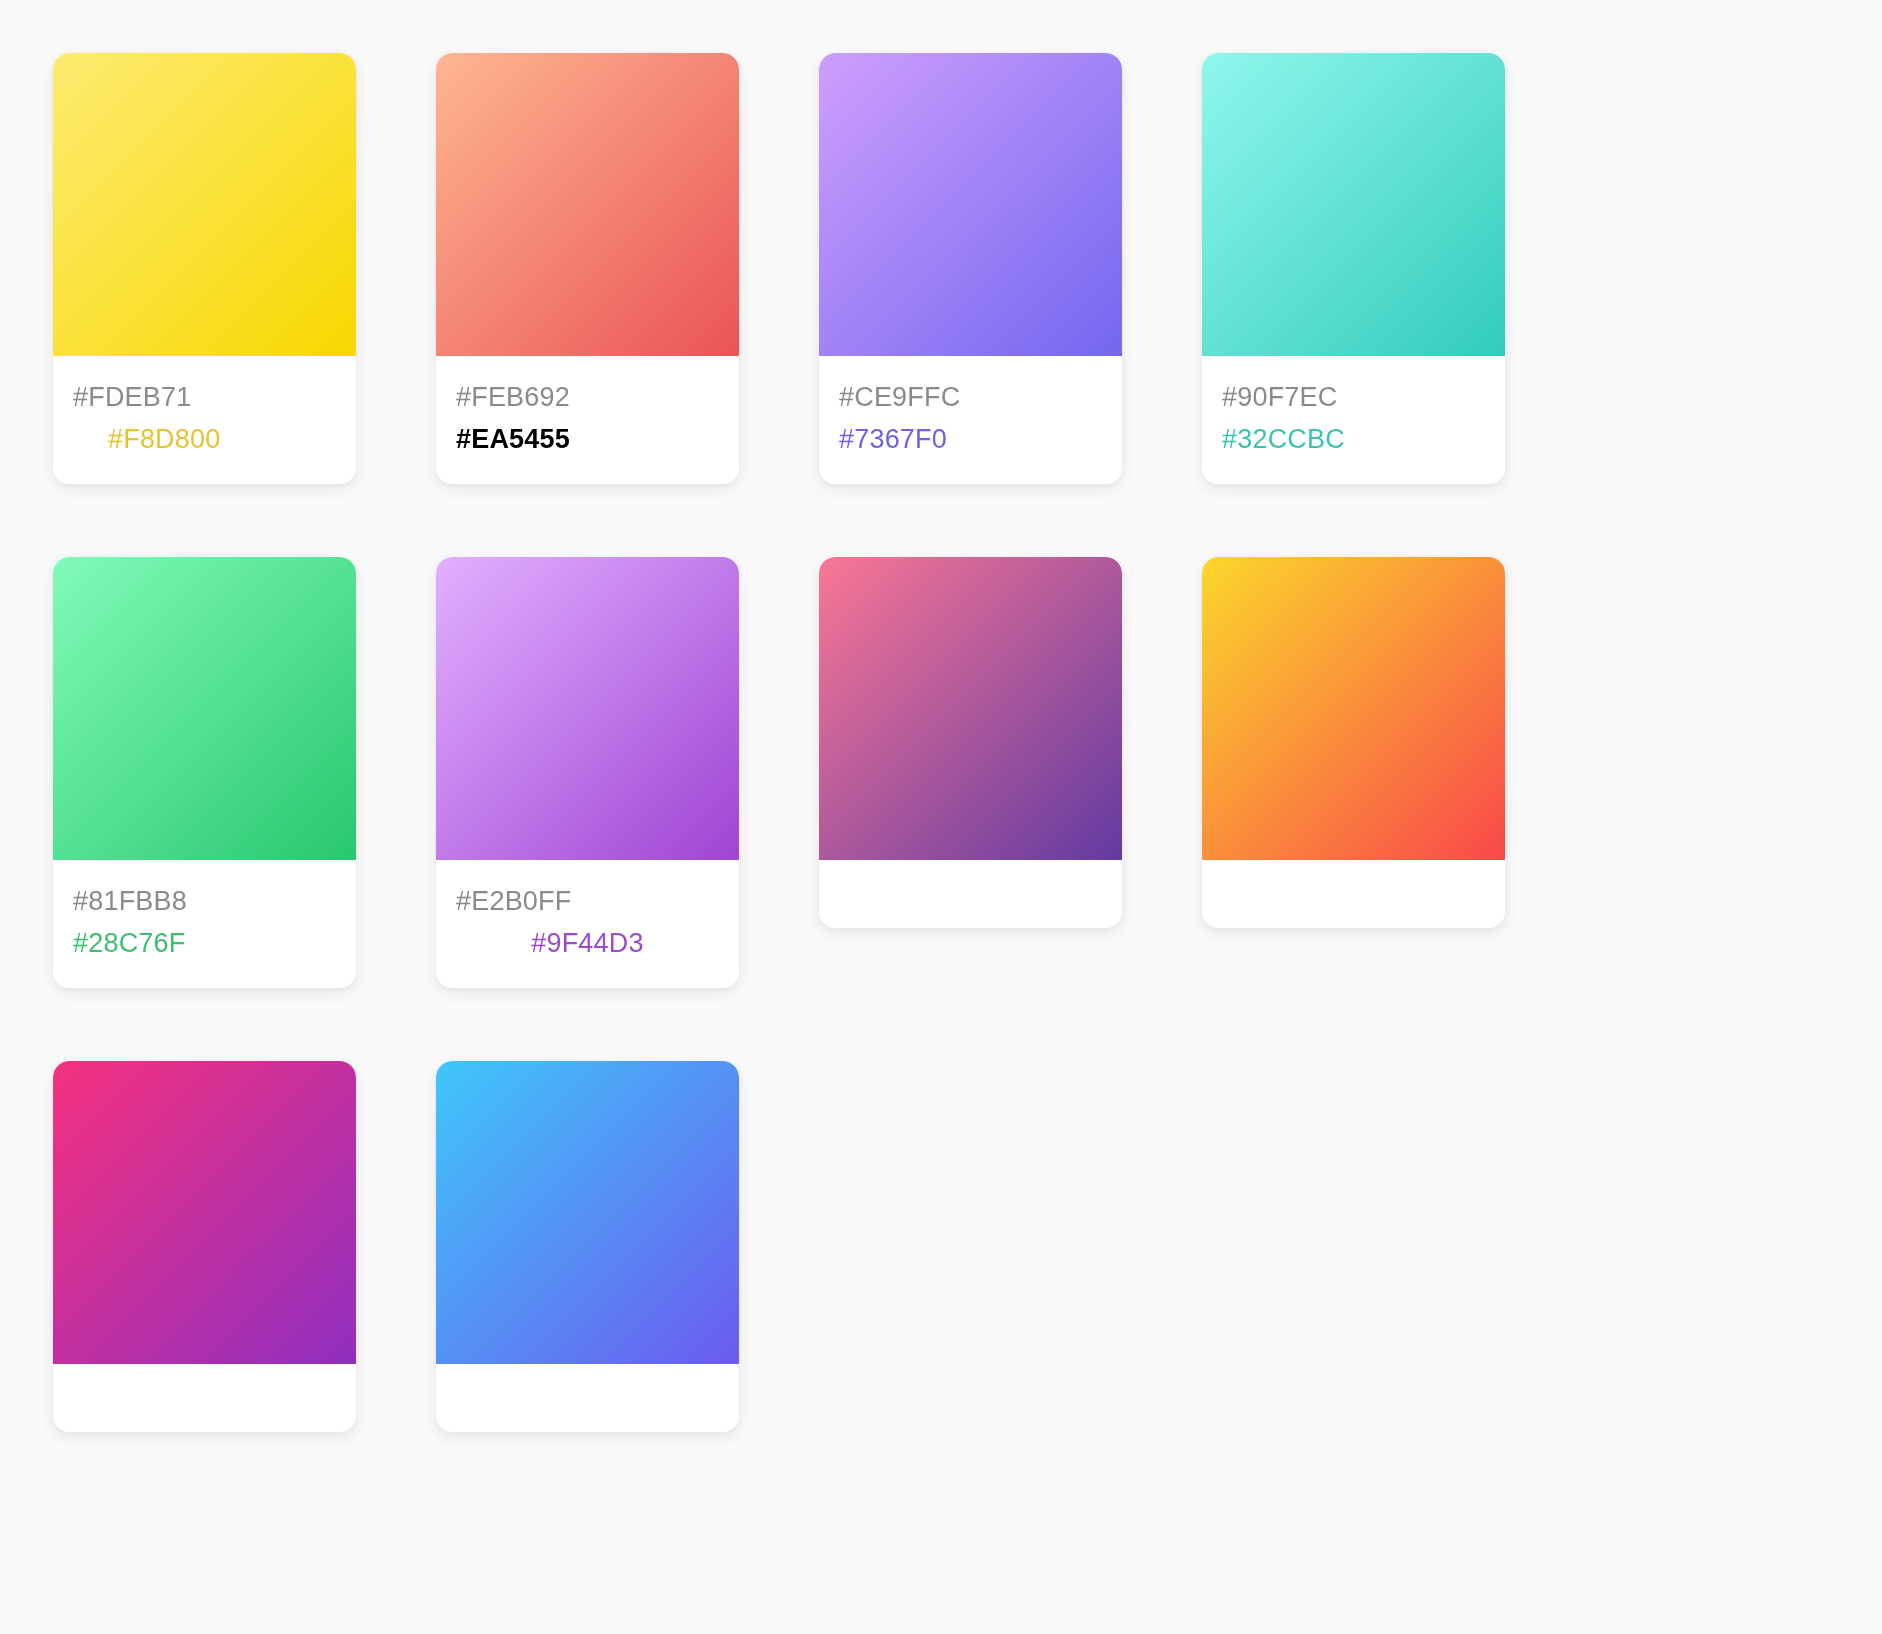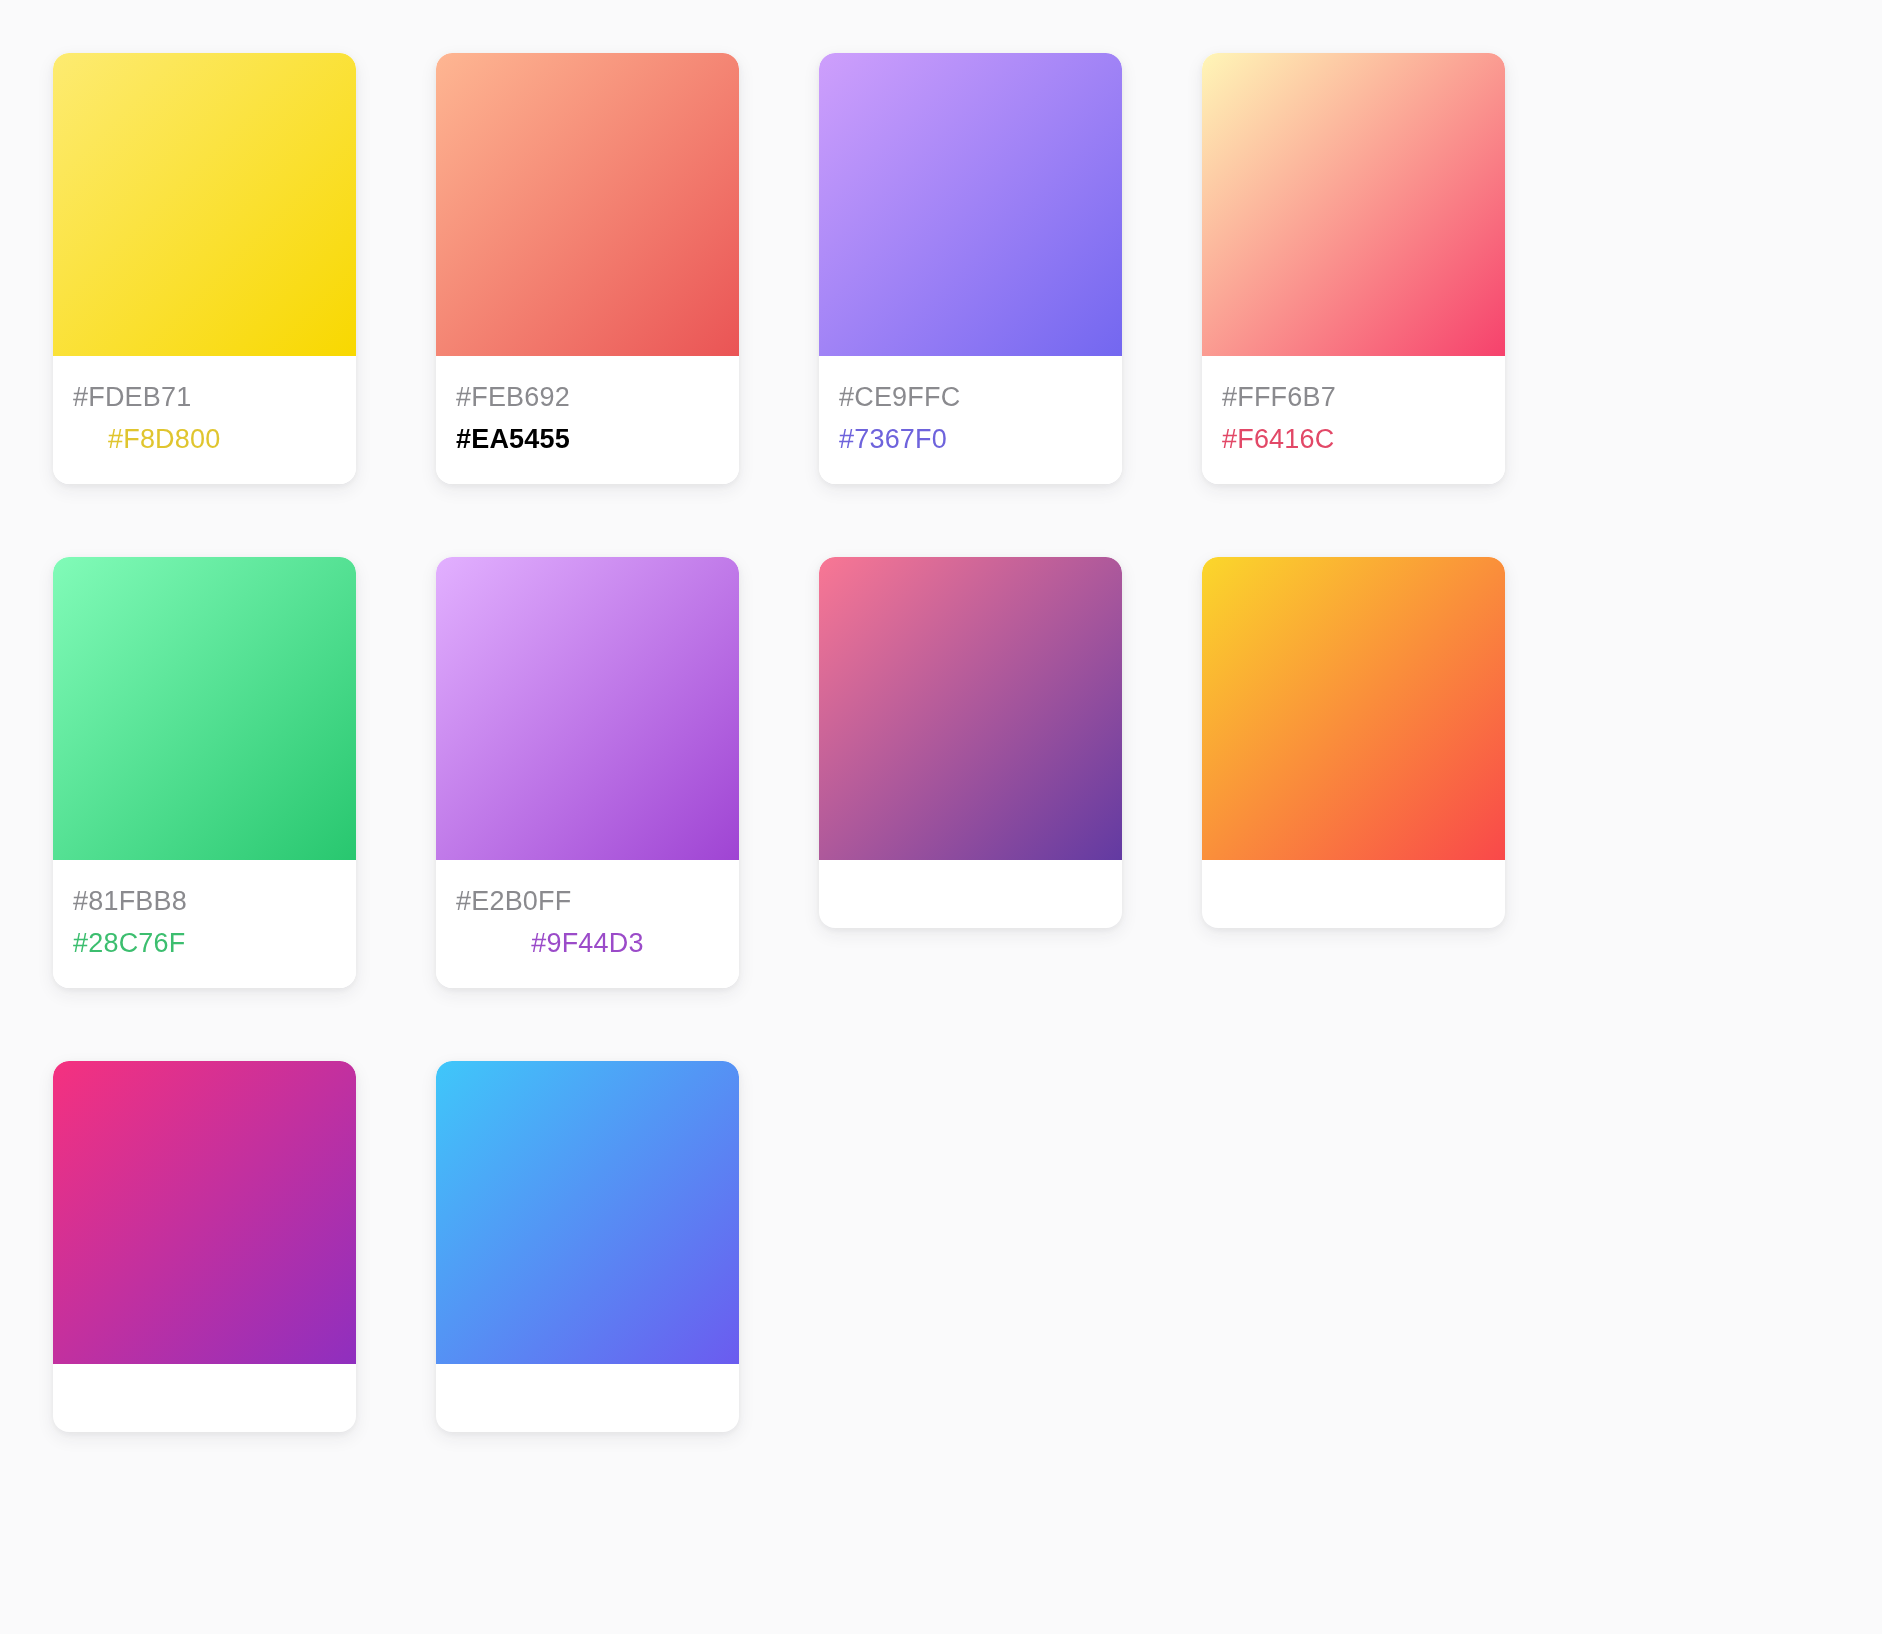--- a/index.html
+++ b/index.html
@@ -94,24 +94,24 @@
       </div>
     </div>
     <div class="gradient-card">
       <div class="swatch" style="background: linear-gradient(135deg, rgb(206, 159, 252) 0%, rgb(115, 103, 240) 100%);"></div>
       <div class="card-footer">
         <div class="hex-light">#CE9FFC</div>
         <div class="hex-vivid" style="color: rgb(110, 99, 220);">#7367F0</div>
       </div>
     </div>
     <div class="gradient-card">
-      <div class="swatch" style="background: linear-gradient(135deg, rgb(255, 246, 183) 0%, rgb(246, 65, 108) 100%);"></div>
+      <div class="swatch" style="background: linear-gradient(135deg, rgb(144, 247, 236) 0%, rgb(50, 204, 188) 100%);"></div>
       <div class="card-footer">
-        <div class="hex-light">#FFF6B7</div>
-        <div class="hex-vivid" style="color: rgb(226, 72, 103);">#F6416C</div>
+        <div class="hex-light">#90F7EC</div>
+        <div class="hex-vivid" style="color: rgb(60, 195, 176);">#32CCBC</div>
       </div>
     </div>
     <div class="gradient-card">
       <div class="swatch" style="background: linear-gradient(135deg, rgb(129, 251, 184) 0%, rgb(40, 199, 111) 100%);"></div>
       <div class="card-footer">
         <div class="hex-light">#81FBB8</div>
         <div class="hex-vivid" style="color: rgb(60, 190, 111);">#28C76F</div>
       </div>
     </div>
     <div class="gradient-card">

